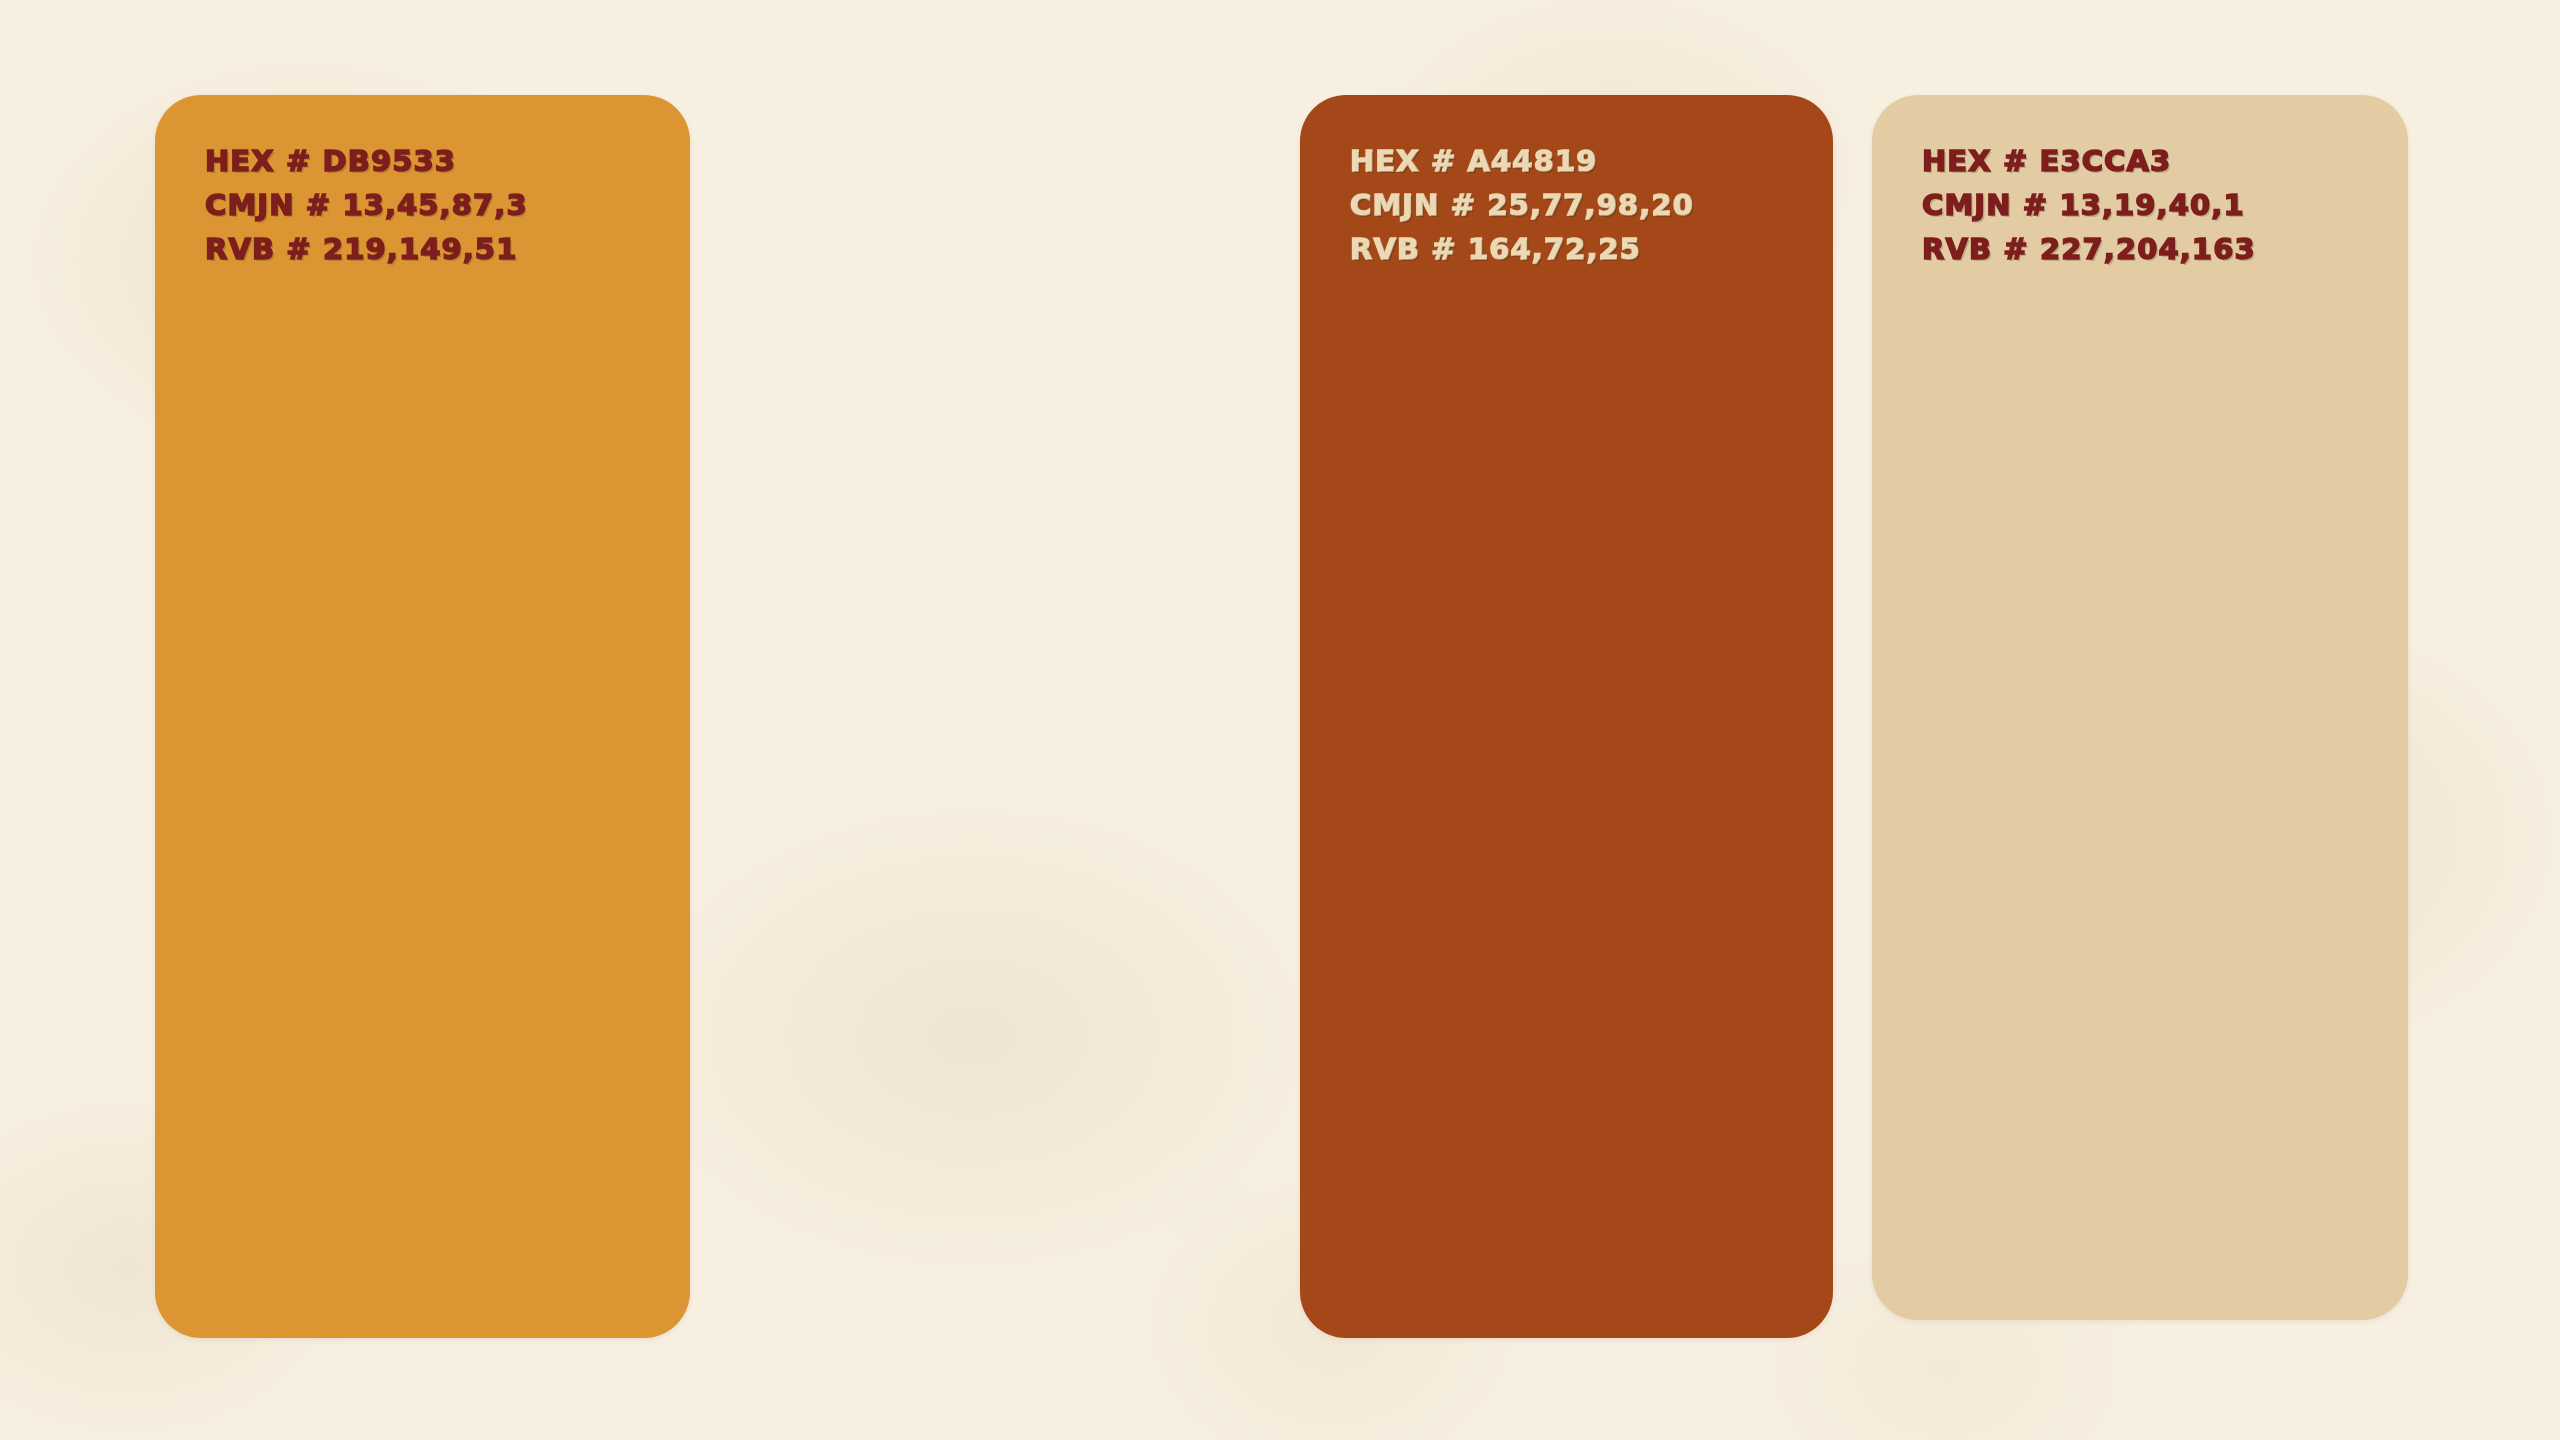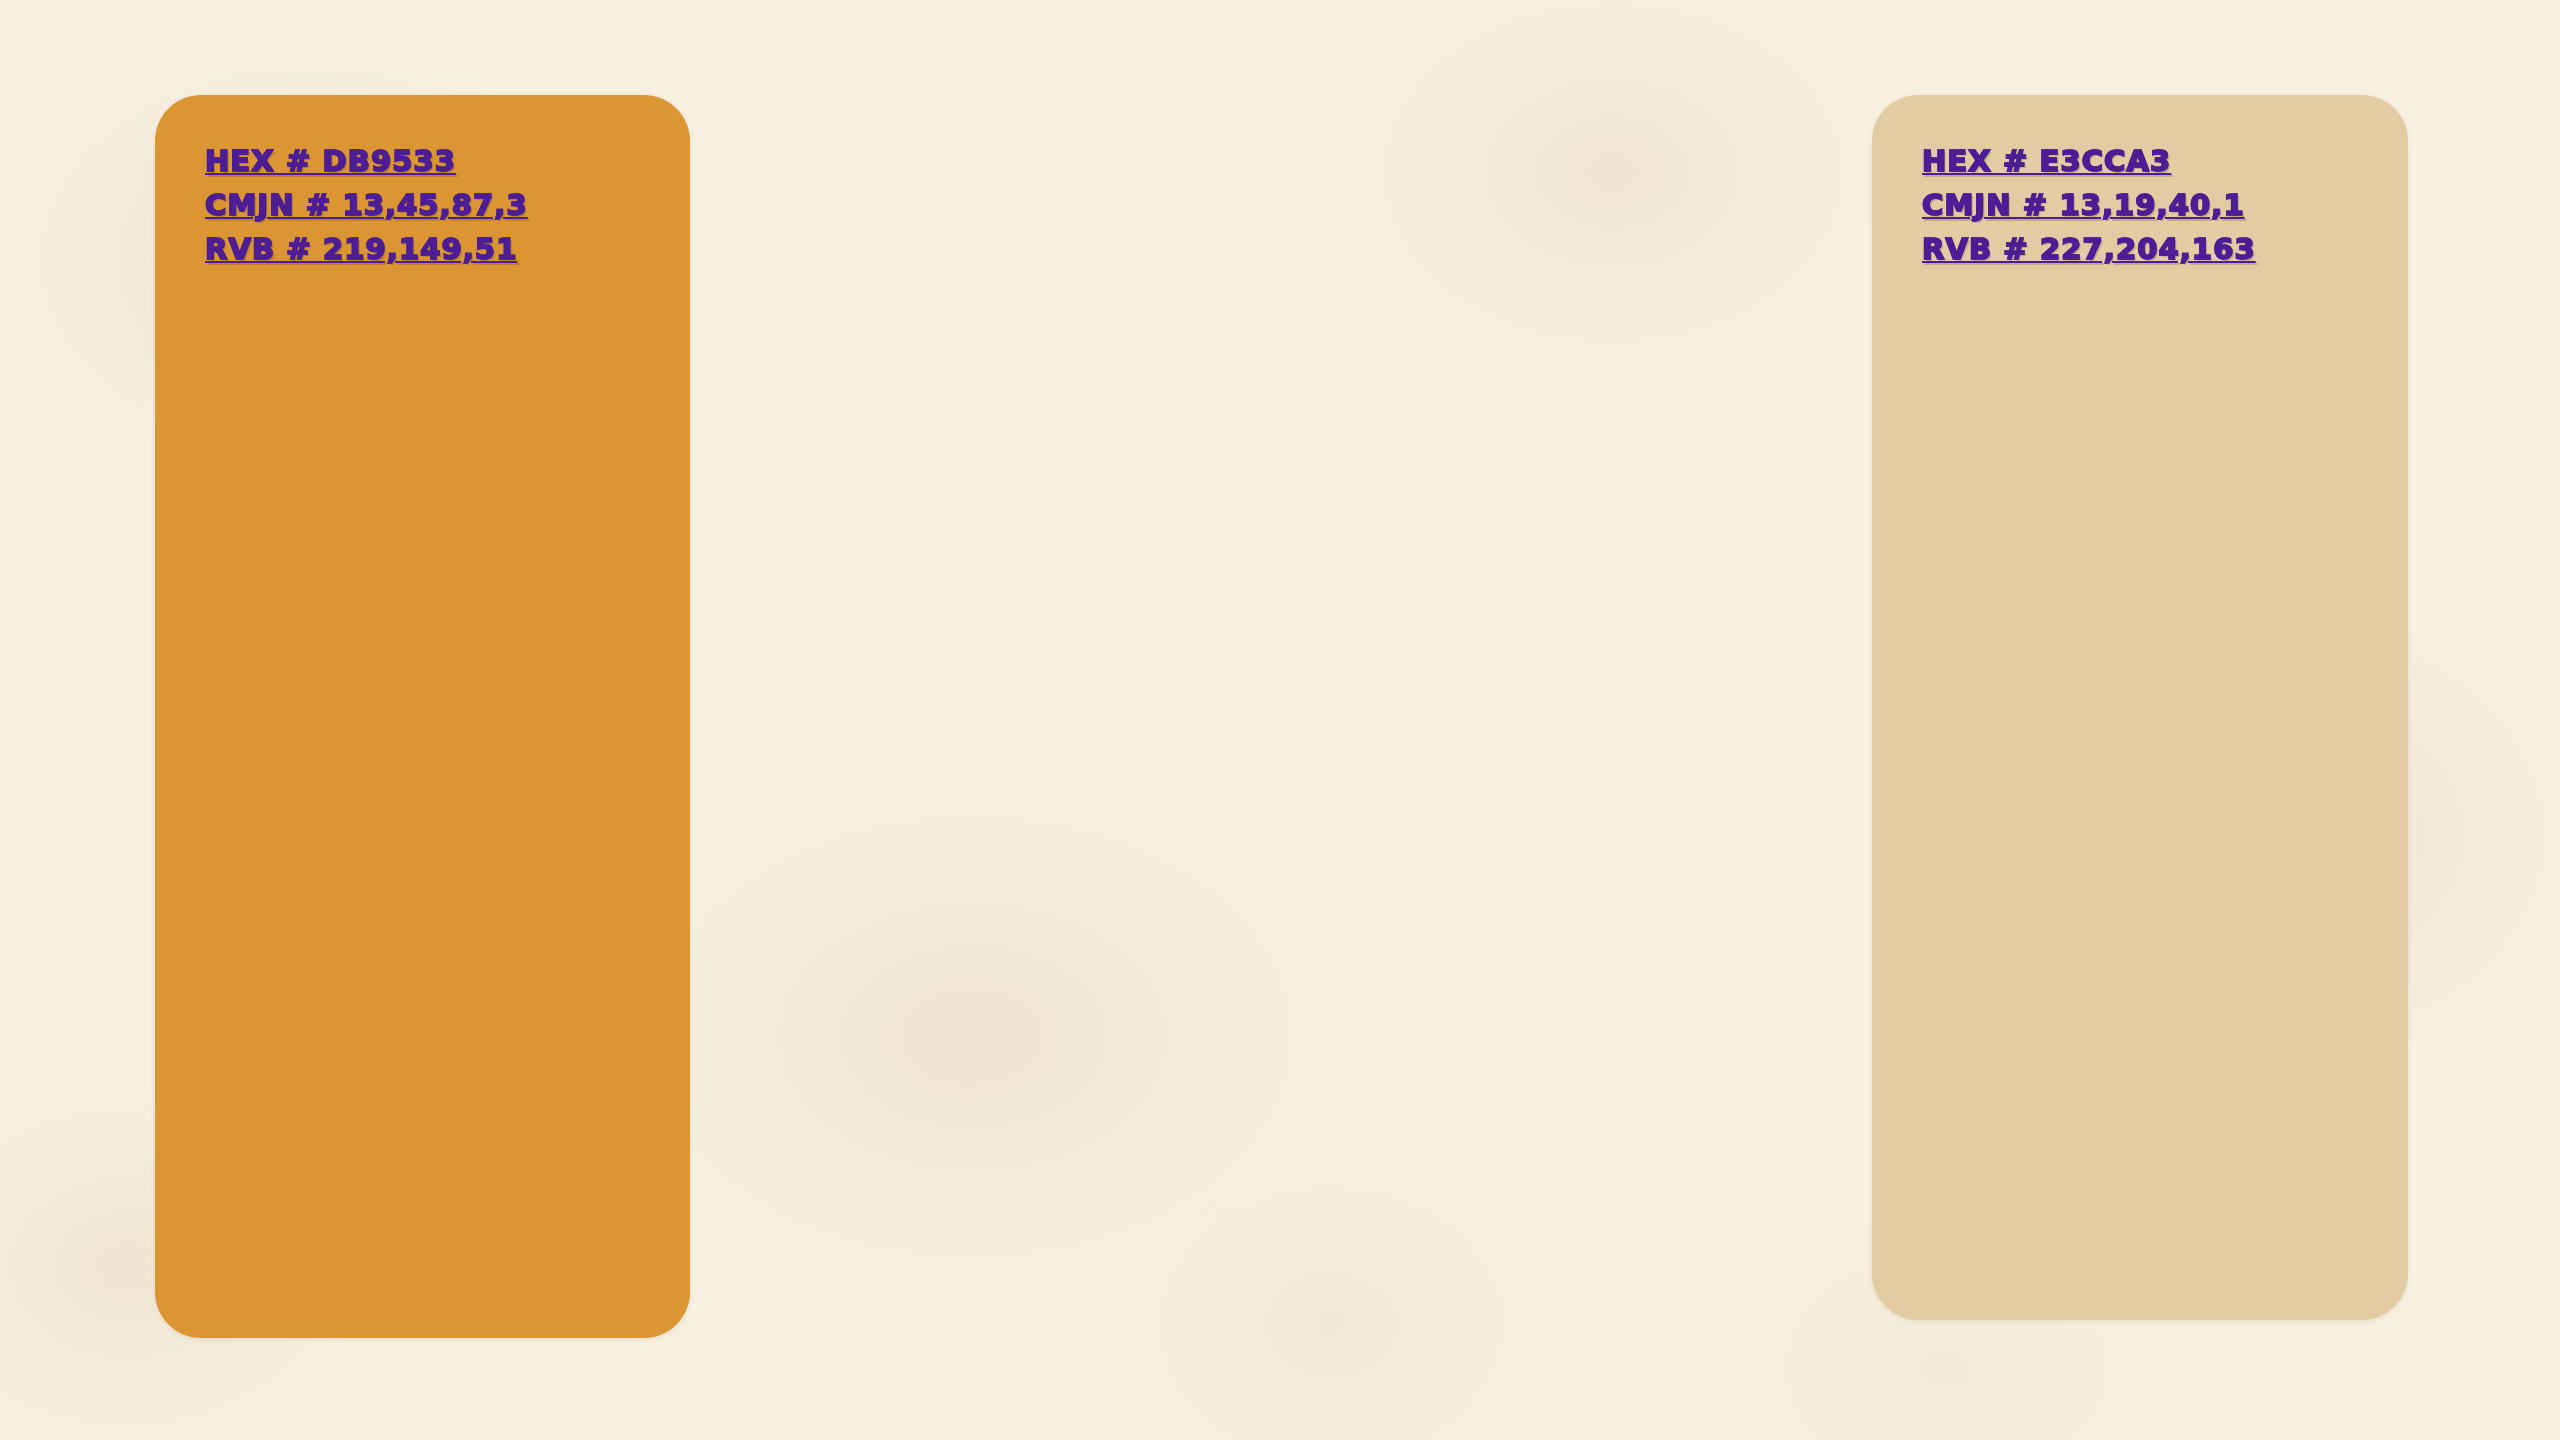--- a/index.html
+++ b/index.html
@@ -59,43 +59,49 @@
     text-transform: uppercase;
     white-space: nowrap;
     margin-bottom: 15px;
     -webkit-text-stroke: 1.6px currentColor;
     paint-order: stroke fill;
   }
   .swatch-line:last-child { margin-bottom: 11px; }
 
   
   .text-dark .swatch-line {
-    color: #4c1d95;
+    color: #7f1d1d;
     text-shadow: 2px 2px 0 rgba(60, 55, 30, 0.22);
-    text-decoration: underline;
   }
   
   .text-light .swatch-line {
     color: #ecd9b4;
     text-shadow: 2px 2px 0 rgba(40, 36, 18, 0.25);
   }
 </style>
 </head>
 <body>
 
 <div id="paper-texture"></div>
 
 <div id="palette-board">
     <div class="swatch-card text-dark" style="left: 155px; top: 95px; width: 535px; height: 1243px; background-color: rgb(219, 149, 51);">
       <div class="swatch-info">
         <div class="swatch-line">HEX # DB9533</div>
         <div class="swatch-line">CMJN # 13,45,87,3</div>
         <div class="swatch-line">RVB # 219,149,51</div>
       </div>
     </div>
+    <div class="swatch-card text-light" style="left: 1300px; top: 95px; width: 533px; height: 1243px; background-color: rgb(164, 72, 25);">
+      <div class="swatch-info">
+        <div class="swatch-line">HEX # A44819</div>
+        <div class="swatch-line">CMJN # 25,77,98,20</div>
+        <div class="swatch-line">RVB # 164,72,25</div>
+      </div>
+    </div>
     <div class="swatch-card text-dark" style="left: 1872px; top: 95px; width: 536px; height: 1225px; background-color: rgb(227, 204, 163);">
       <div class="swatch-info">
         <div class="swatch-line">HEX # E3CCA3</div>
         <div class="swatch-line">CMJN # 13,19,40,1</div>
         <div class="swatch-line">RVB # 227,204,163</div>
       </div>
     </div>
   </div>
 
 </body></html>

